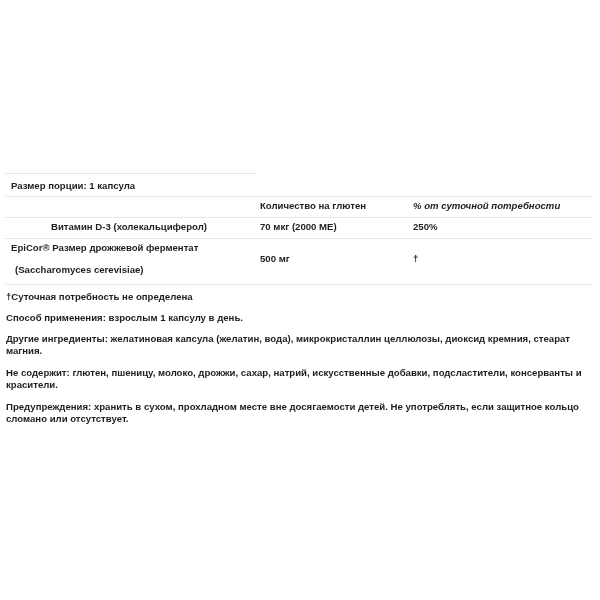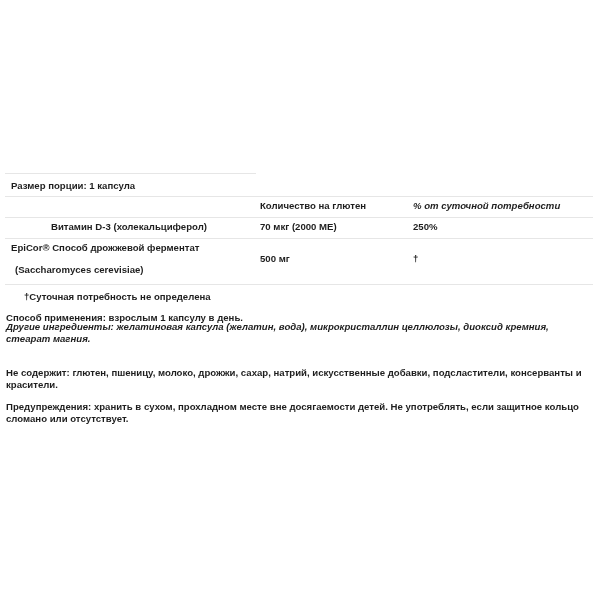--- a/index.html
+++ b/index.html
@@ -34,28 +34,28 @@
 
   <div>
     <div class="txt" style="top:221px; left:11px;margin-left:40px;">Витамин D-3 (холекальциферол)</div>
     <div class="txt" style="top:221px; left:260px;">70 мкг (2000 МЕ)</div>
     <div class="txt" style="top:221px; left:413px;">250%</div>
   </div>
 
   <div class="hline" style="top:238px; left:5px; width:588px;"></div>
 
   <div>
-    <div class="txt" style="top:242px; left:11px;">EpiCor® Способ дрожжевой ферментат</div>
+    <div class="txt" style="top:242px; left:11px;">EpiCor® Размер дрожжевой ферментат</div>
     <div class="txt" style="top:264px; left:15px;">(Saccharomyces cerevisiae)</div>
     <div class="txt" style="top:253px; left:260px;">500 мг</div>
     <div class="txt" style="top:253px; left:413px;">†</div>
   </div>
 
   <div class="hline" style="top:284px; left:5px; width:588px;"></div>
 </div>
 
 <div>
-  <div class="txt" style="top:291px; left:24px;text-align:center;">†Суточная потребность не определена</div>
+  <div class="txt" style="top:291px; left:6px;text-align:center;">†Суточная потребность не определена</div>
   <div class="para" style="top:312px;">Способ применения:  взрослым 1 капсулу в день.</div>
-  <div class="para" style="top:321px;font-style:italic;">Другие ингредиенты: желатиновая капсула (желатин, вода), микрокристаллин целлюлозы, диоксид кремния, стеарат магния.</div>
+  <div class="para" style="top:333px;">Другие ингредиенты: желатиновая капсула (желатин, вода), микрокристаллин целлюлозы, диоксид кремния, стеарат магния.</div>
   <div class="para" style="top:367px;">Не содержит: глютен, пшеницу, молоко, дрожжи, сахар, натрий, искусственные добавки, подсластители, консерванты и красители.</div>
   <div class="para" style="top:401px;">Предупреждения: хранить в сухом, прохладном месте вне досягаемости детей. Не употреблять, если защитное кольцо сломано или отсутствует.</div>
 </div>
 
 </body></html>

